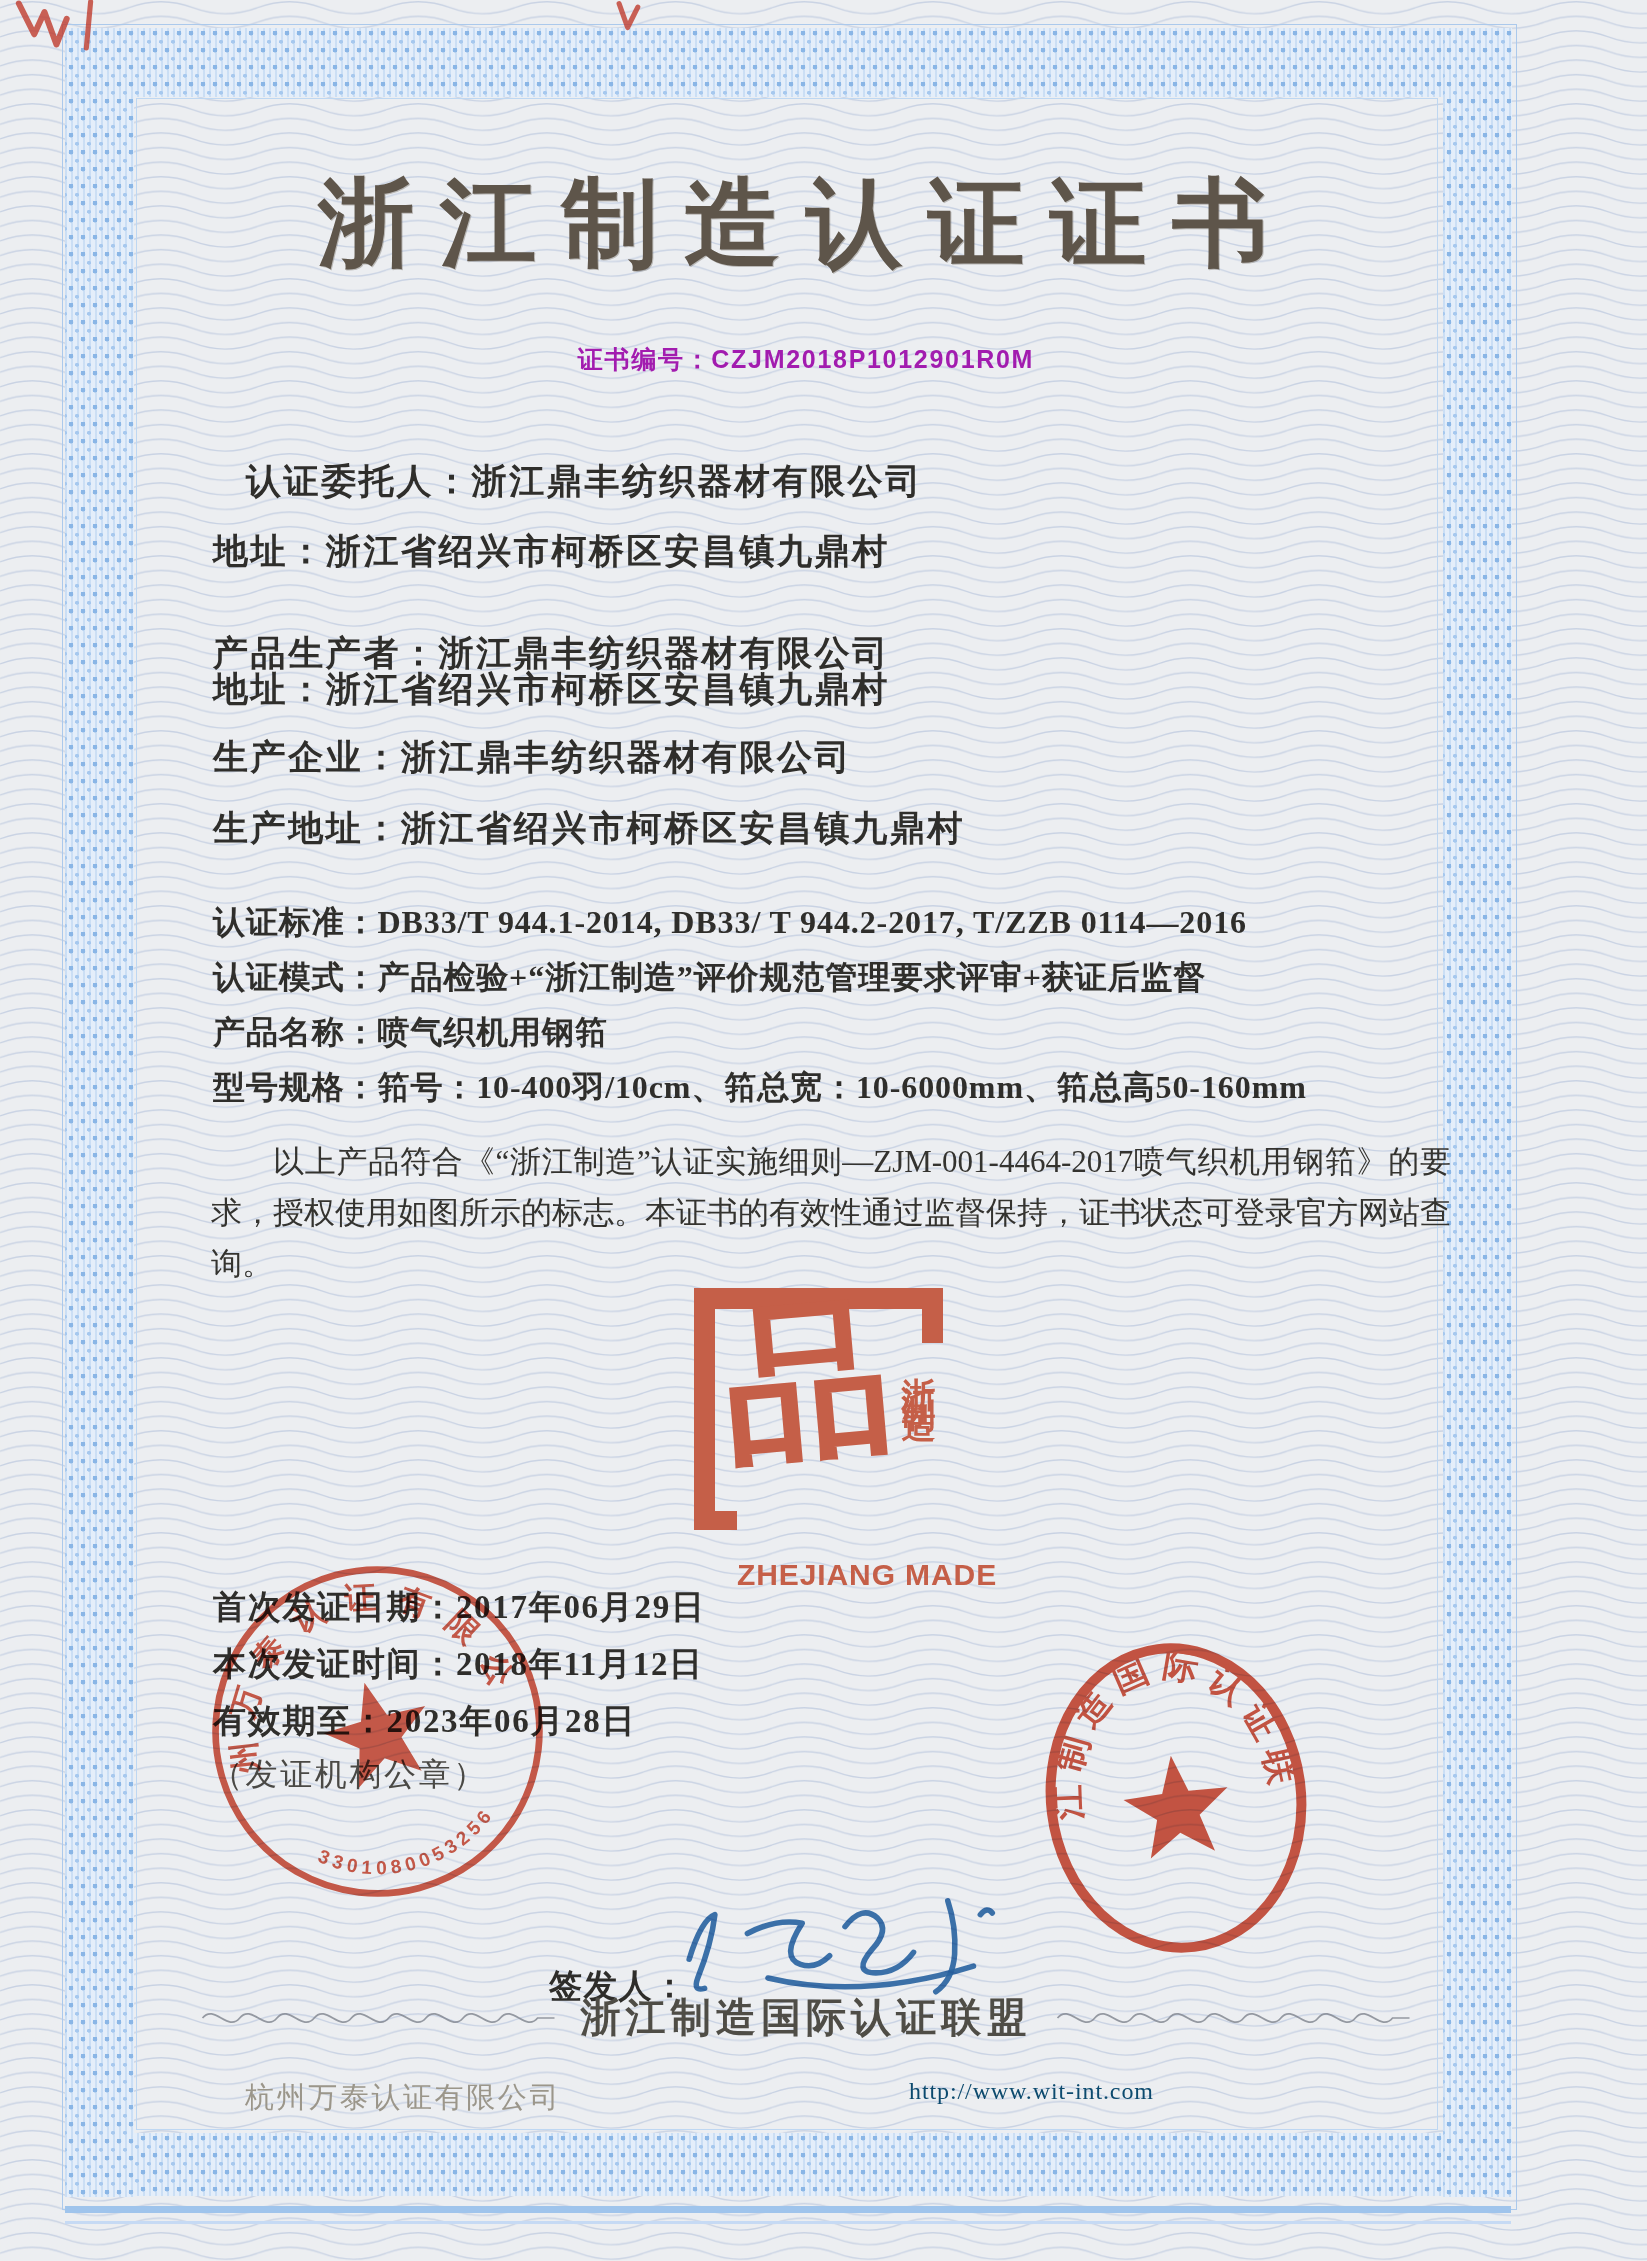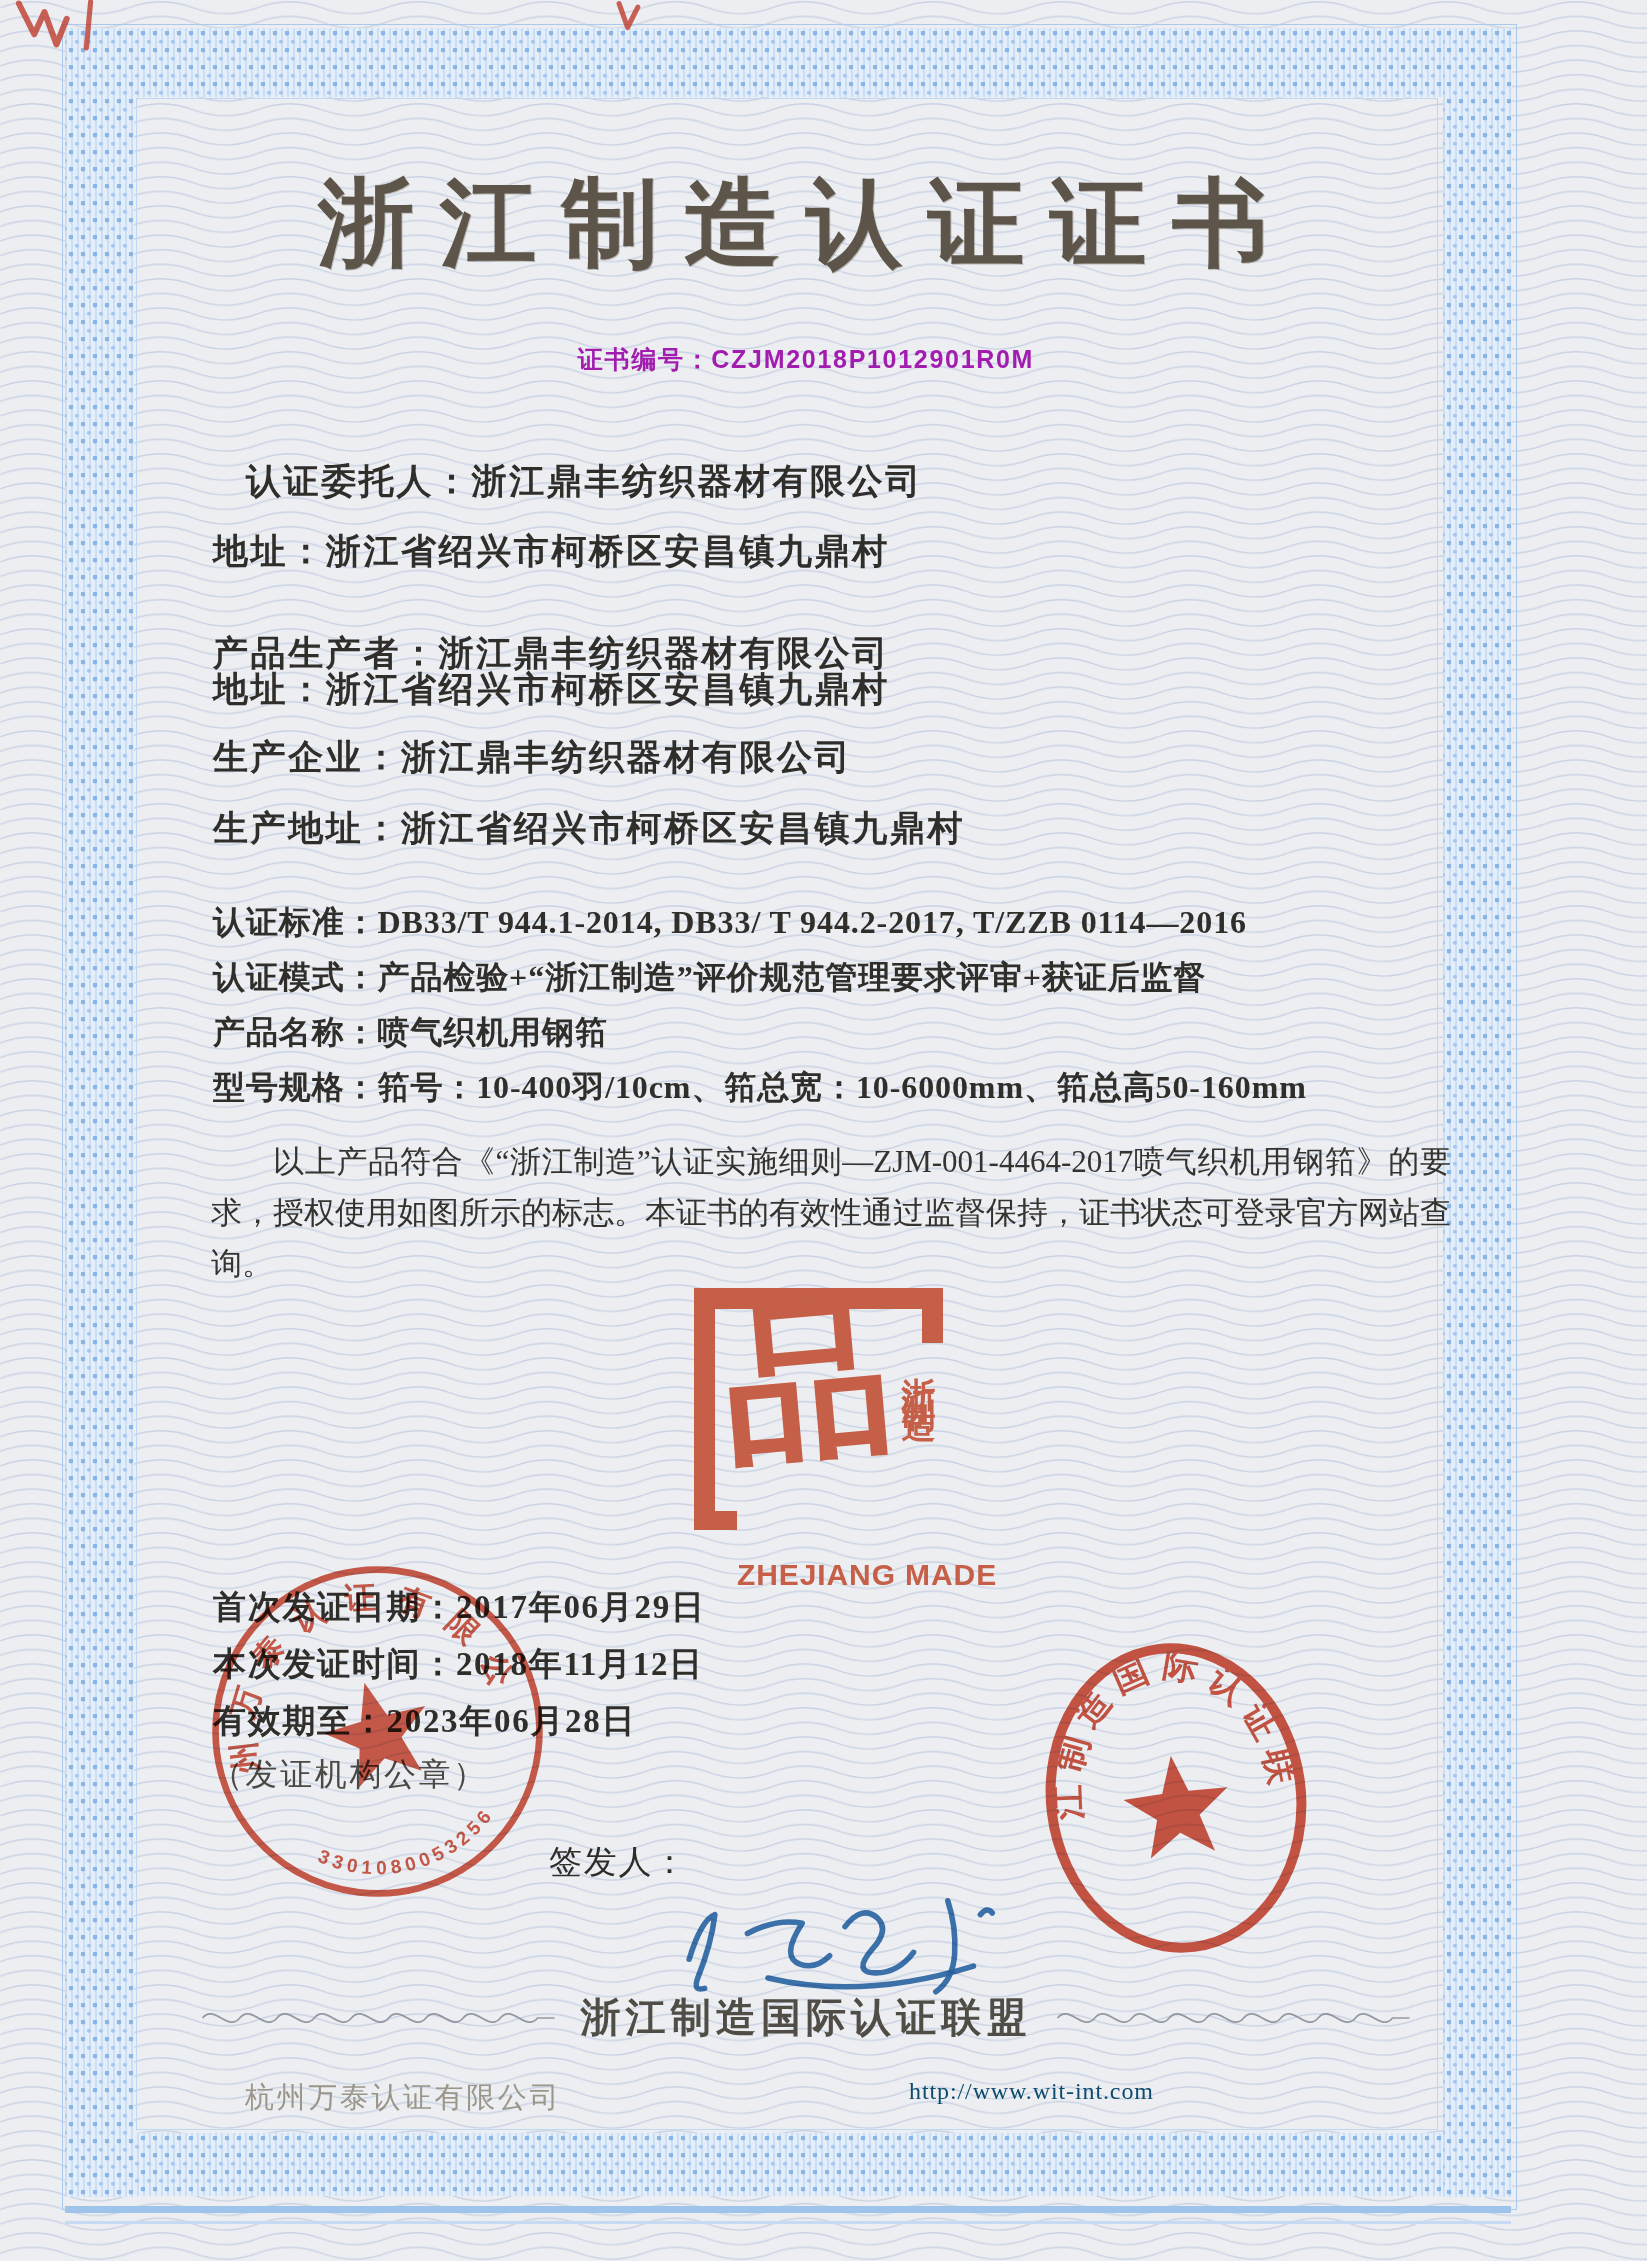--- a/index.html
+++ b/index.html
@@ -49,21 +49,21 @@
   .bar-stub-bottom{left:12px;top:223px;width:43px;height:19px;}
   .logo-mark{position:absolute;left:41px;top:10.3px;font-size:168px;line-height:1;font-weight:bold;
          transform:rotate(-5deg);}
   .logo-side{position:absolute;left:214px;top:62px;writing-mode:vertical-rl;font-size:34px;font-weight:bold;
          letter-spacing:10.3px;font-family:"Liberation Sans",sans-serif;}
   .logo-caption{position:absolute;left:55px;top:227px;font-size:30px;font-weight:bold;letter-spacing:0.9px;
          font-family:"Liberation Sans",sans-serif;white-space:nowrap;margin-top:43px;}
 
   .daterow{font-size:33px;letter-spacing:1.7px;}
   .seal-note{position:absolute;left:211px;top:1753px;z-index:2;font-size:32px;letter-spacing:2.6px;color:#4a4945;}
-  .sign-label{position:absolute;left:549px;top:1840px;z-index:2;font-size:33px;font-weight:normal;letter-spacing:1.7px;}
+  .sign-label{position:absolute;left:549px;top:1964px;z-index:2;font-size:33px;font-weight:bold;letter-spacing:1.7px;}
 
   .signature-svg{position:absolute;left:665px;top:1877px;width:420px;height:137px;z-index:4;mix-blend-mode:multiply;}
   .sig{stroke:var(--signature_blue,#2f6cab);stroke-width:6.5;fill:none;stroke-linecap:round;stroke-linejoin:round;opacity:.92;}
 
   .stamp-left{position:absolute;left:187px;top:1541px;width:381px;height:381px;z-index:3;
          transform:rotate(-15deg);mix-blend-mode:multiply;opacity:.92;}
   .stamp-right{position:absolute;left:1026px;top:1623px;width:300px;height:350px;z-index:3;
          transform:rotate(-7deg);mix-blend-mode:multiply;opacity:.95;}
   .stampstroke{stroke:var(--stamp_red,#d0503c);fill:none;}
   .stampfill{fill:var(--stamp_red,#d0503c);}

